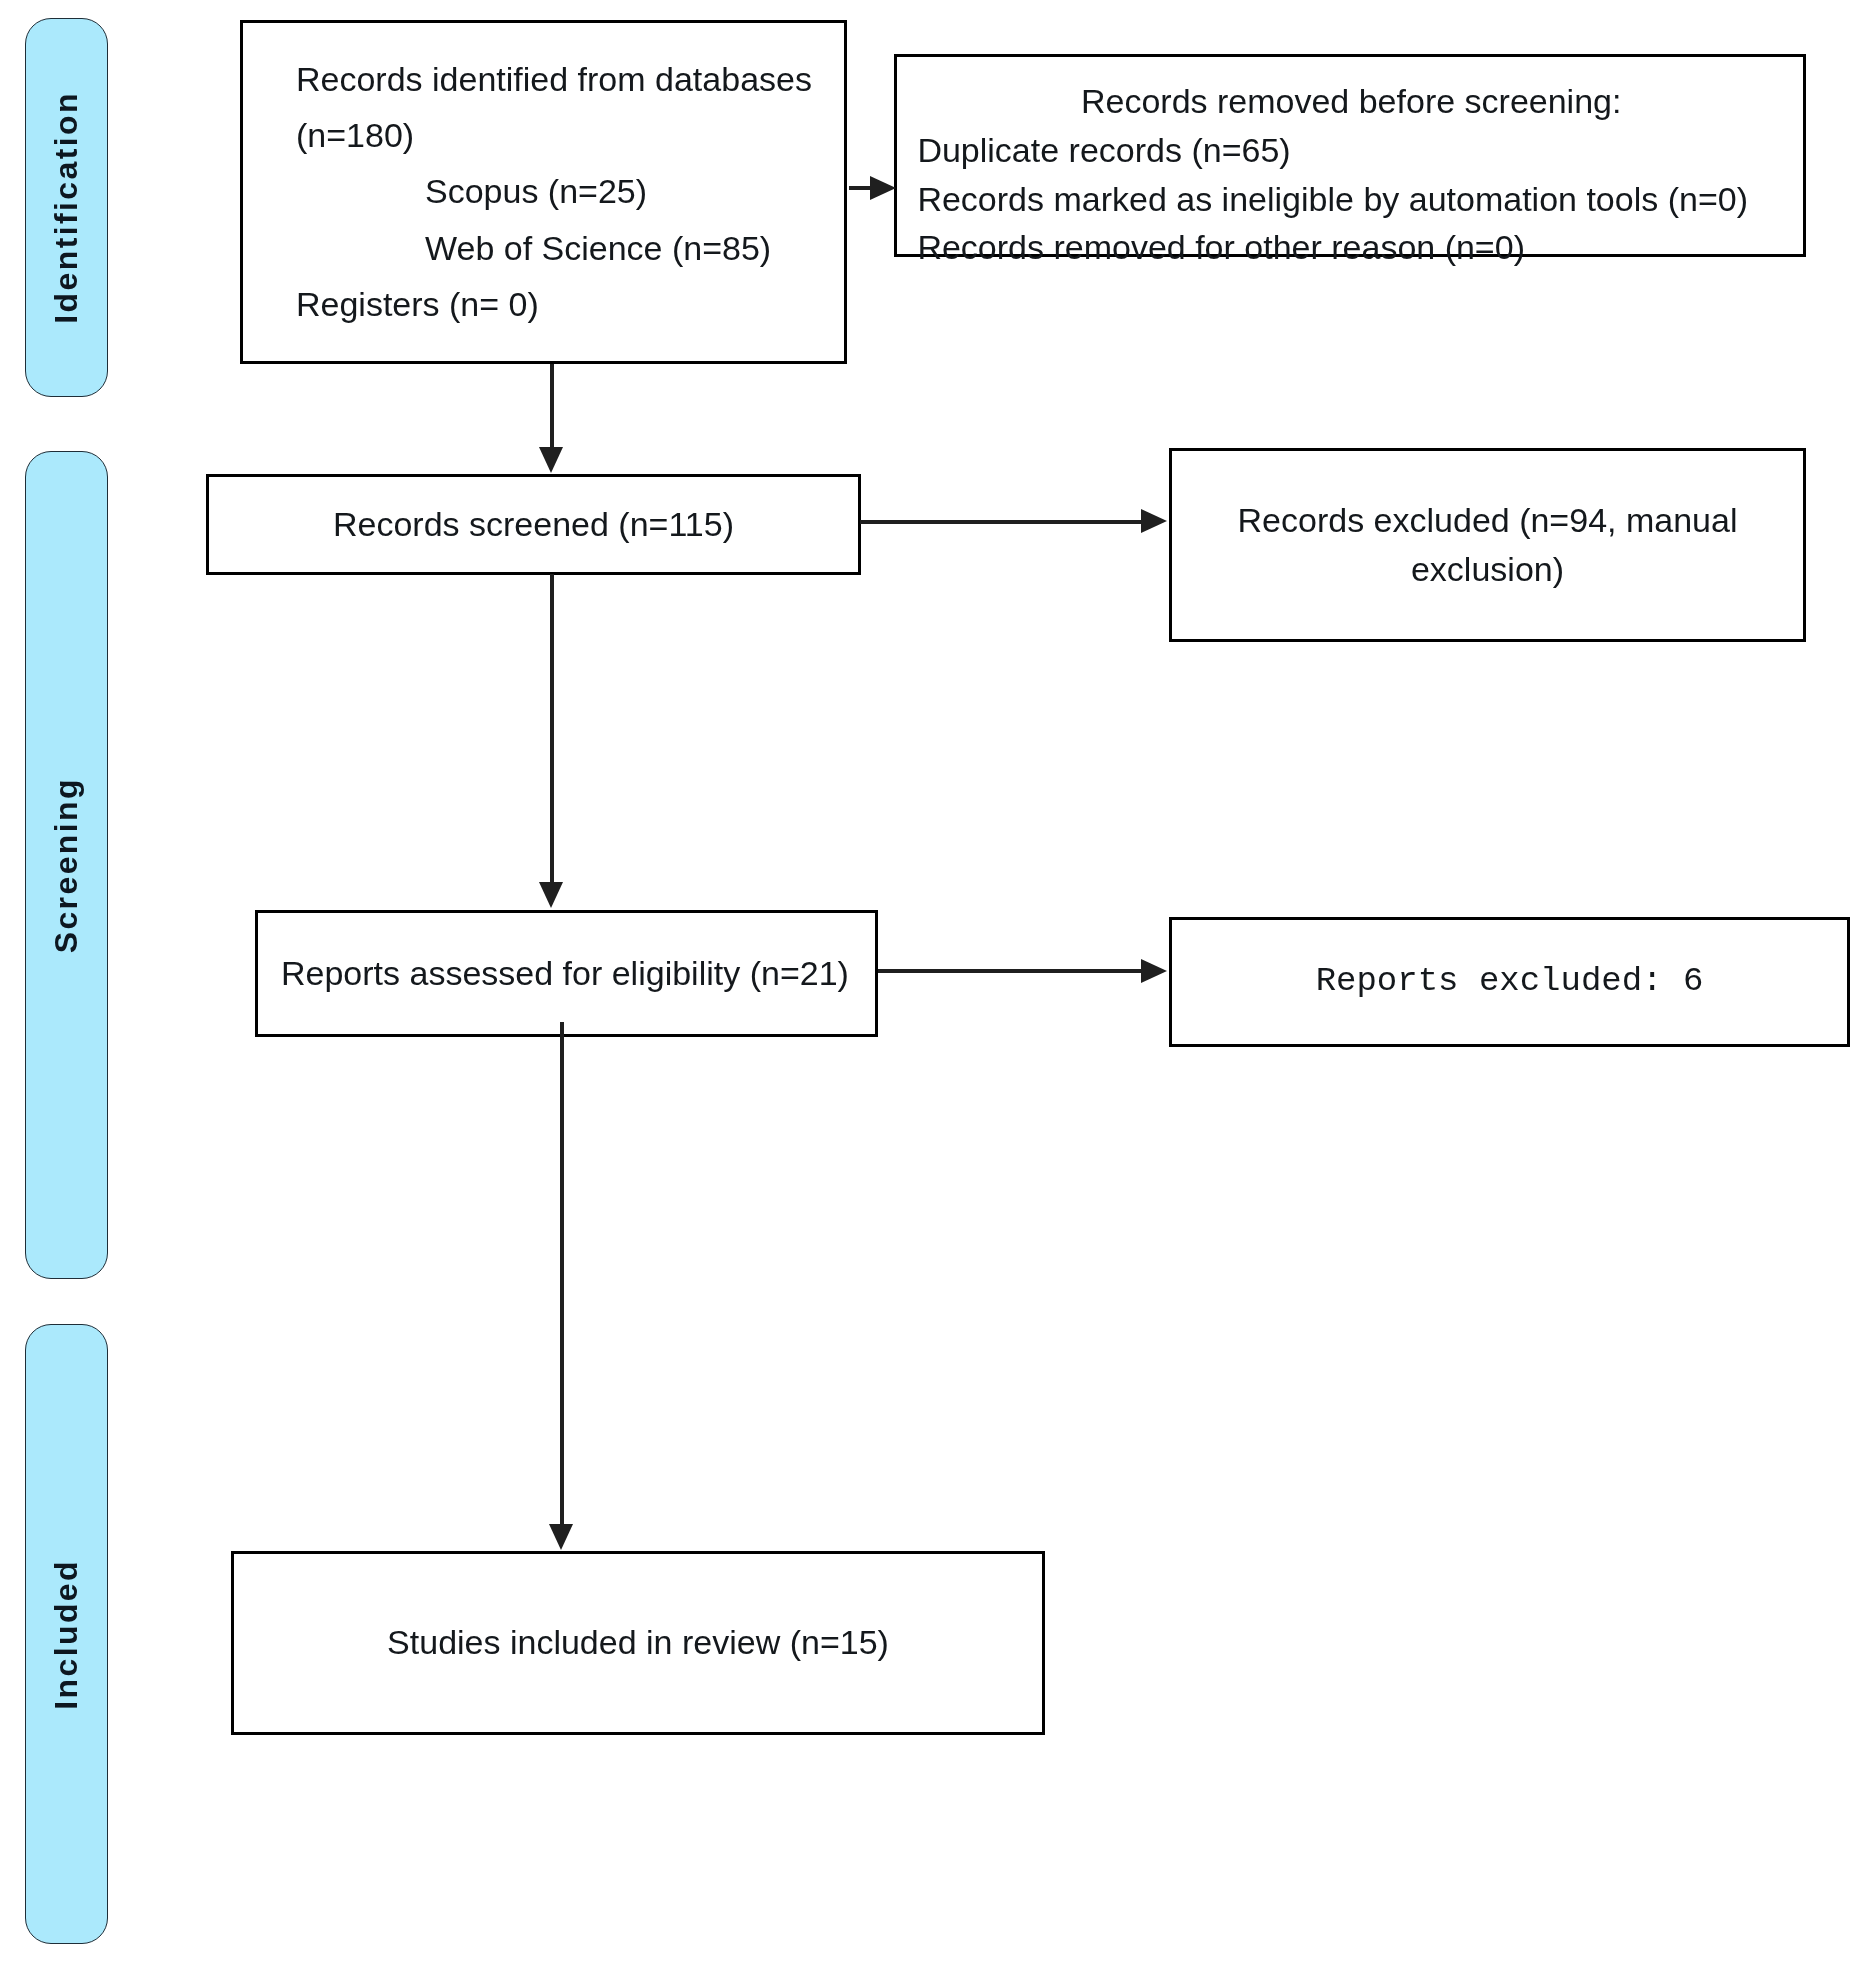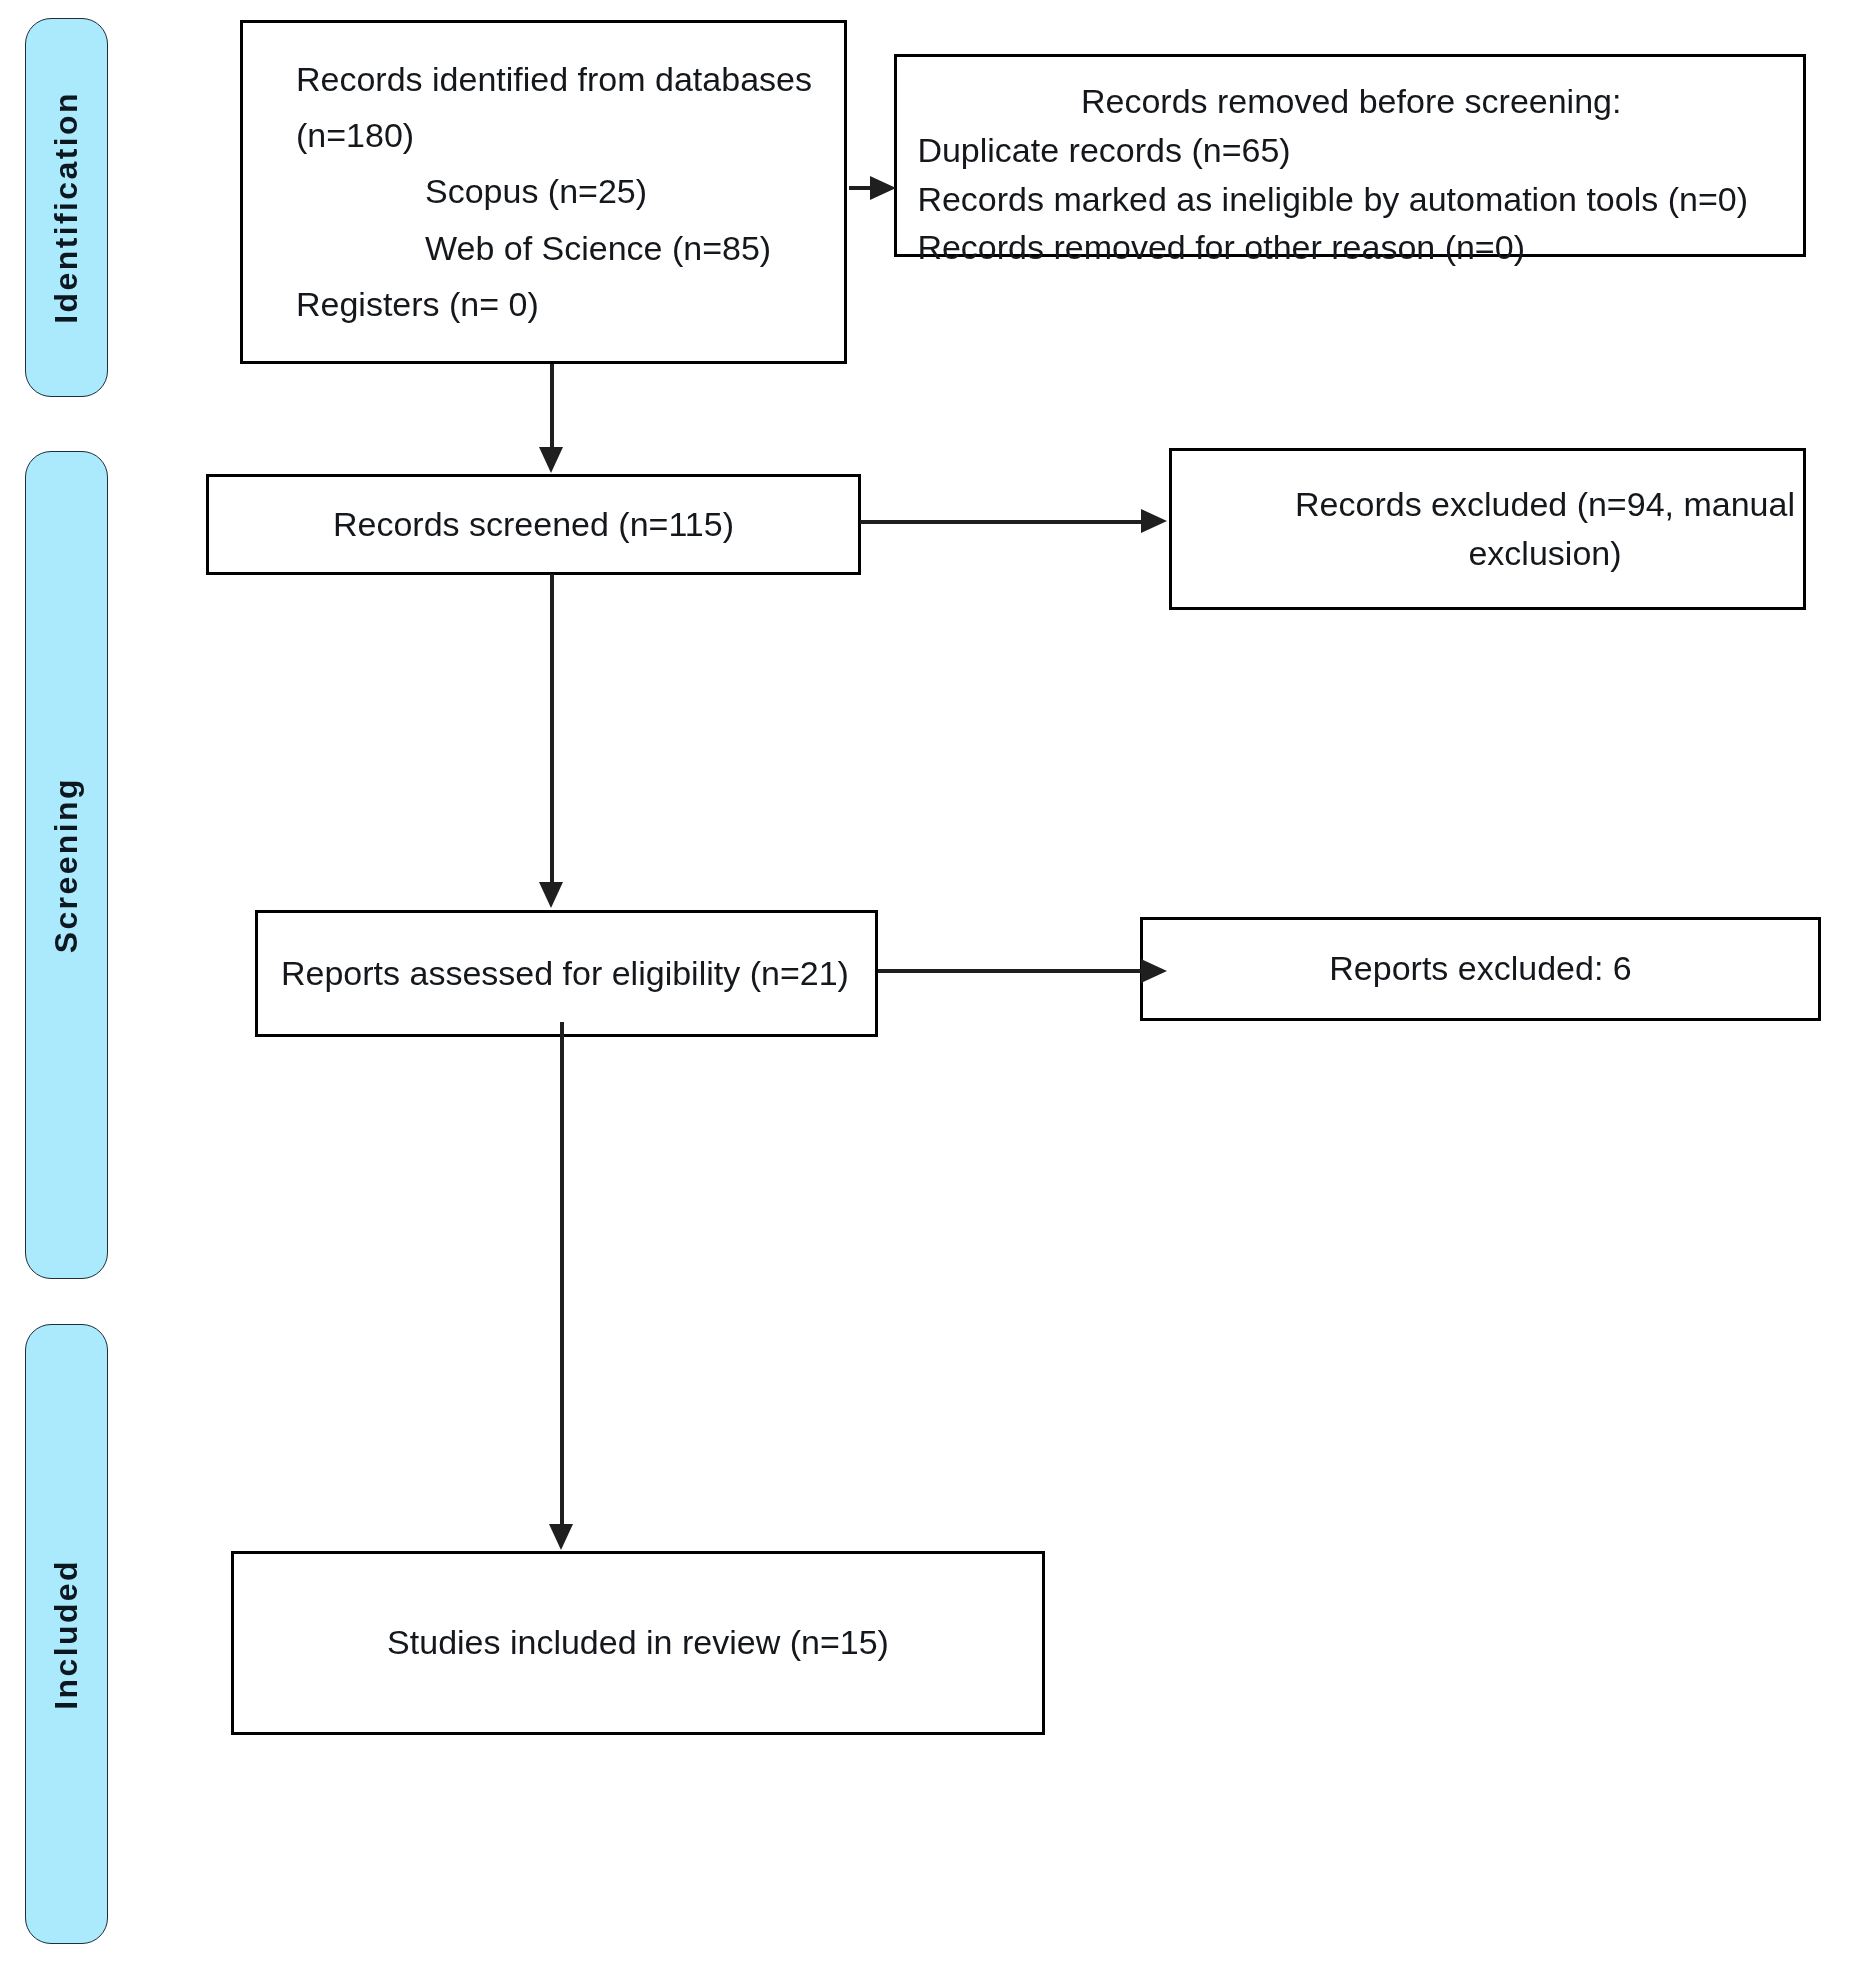--- a/index.html
+++ b/index.html
@@ -52,28 +52,28 @@
   #box-identified{left:240px;top:20px;width:607px;height:344px;padding:27.6px 18px 0 53px;line-height:1.66;}
   #box-identified .bline{white-space:nowrap;}
   #box-identified .indent{margin-left:129px;}
 
   #box-removed{left:894px;top:54px;width:912px;height:203px;padding:20.4px 18px 0 20.4px;line-height:1.43;}
   #box-removed .title{text-align:center;}
   #box-removed .bline{white-space:nowrap;}
 
   #box-screened{left:206px;top:474px;width:655px;height:101px;
     display:flex;align-items:center;justify-content:center;text-align:left;}
-  #box-excluded{left:1169px;top:448px;width:637px;height:162px;
-    display:flex;align-items:center;justify-content:flex-end;text-align:center;}
+  #box-excluded{left:1169px;top:448px;width:637px;height:194px;
+    display:flex;align-items:center;justify-content:center;text-align:center;}
   #box-excluded .wrap{max-width:516px;}
   #box-eligibility{left:255px;top:910px;width:623px;height:127px;
     display:flex;align-items:center;justify-content:flex-start;padding-left:23px;}
   #box-eligibility .wrap{white-space:nowrap;}
-  #box-reports-excluded{left:1140px;top:917px;width:681px;height:104px;
-    display:flex;align-items:center;justify-content:center;text-align:center;}
+  #box-reports-excluded{left:1169px;top:917px;width:681px;height:130px;
+    display:flex;align-items:center;justify-content:center;text-align:center;font-family:Liberation Mono, monospace;}
   #box-included{left:231px;top:1551px;width:814px;height:184px;
     display:flex;align-items:center;justify-content:center;text-align:center;}
 
   
   .aline{position:absolute;background:var(--arrow);}
   .ahead-right{
     position:absolute;width:0;height:0;
     border-top:12.6px solid transparent;
     border-bottom:12.6px solid transparent;
     border-left:26px solid var(--arrow);

